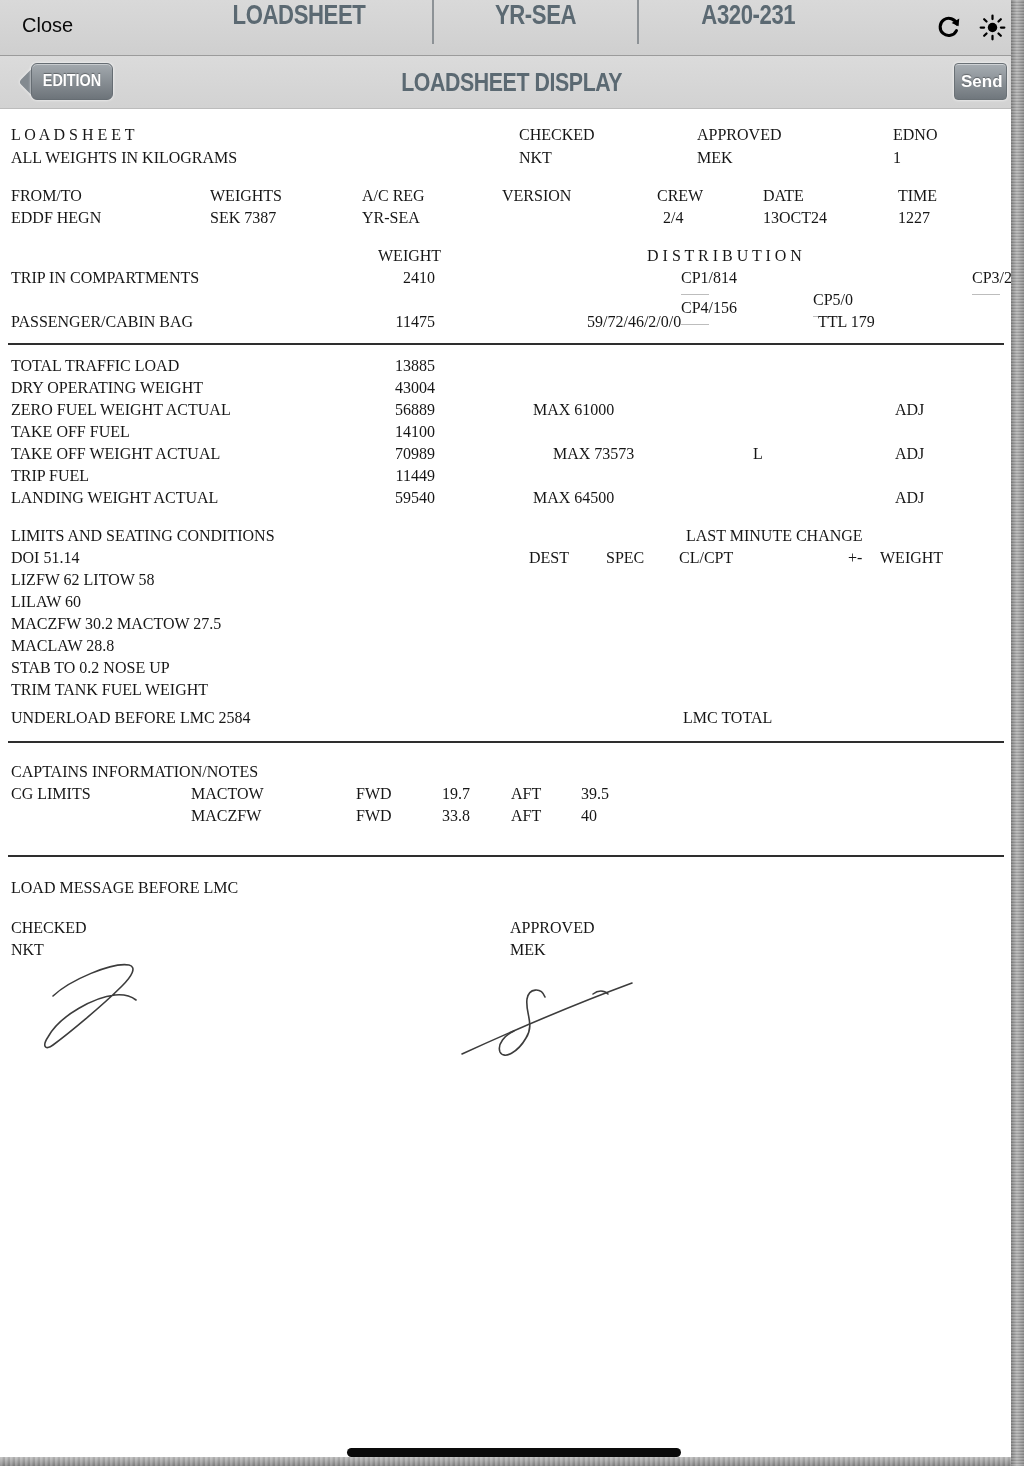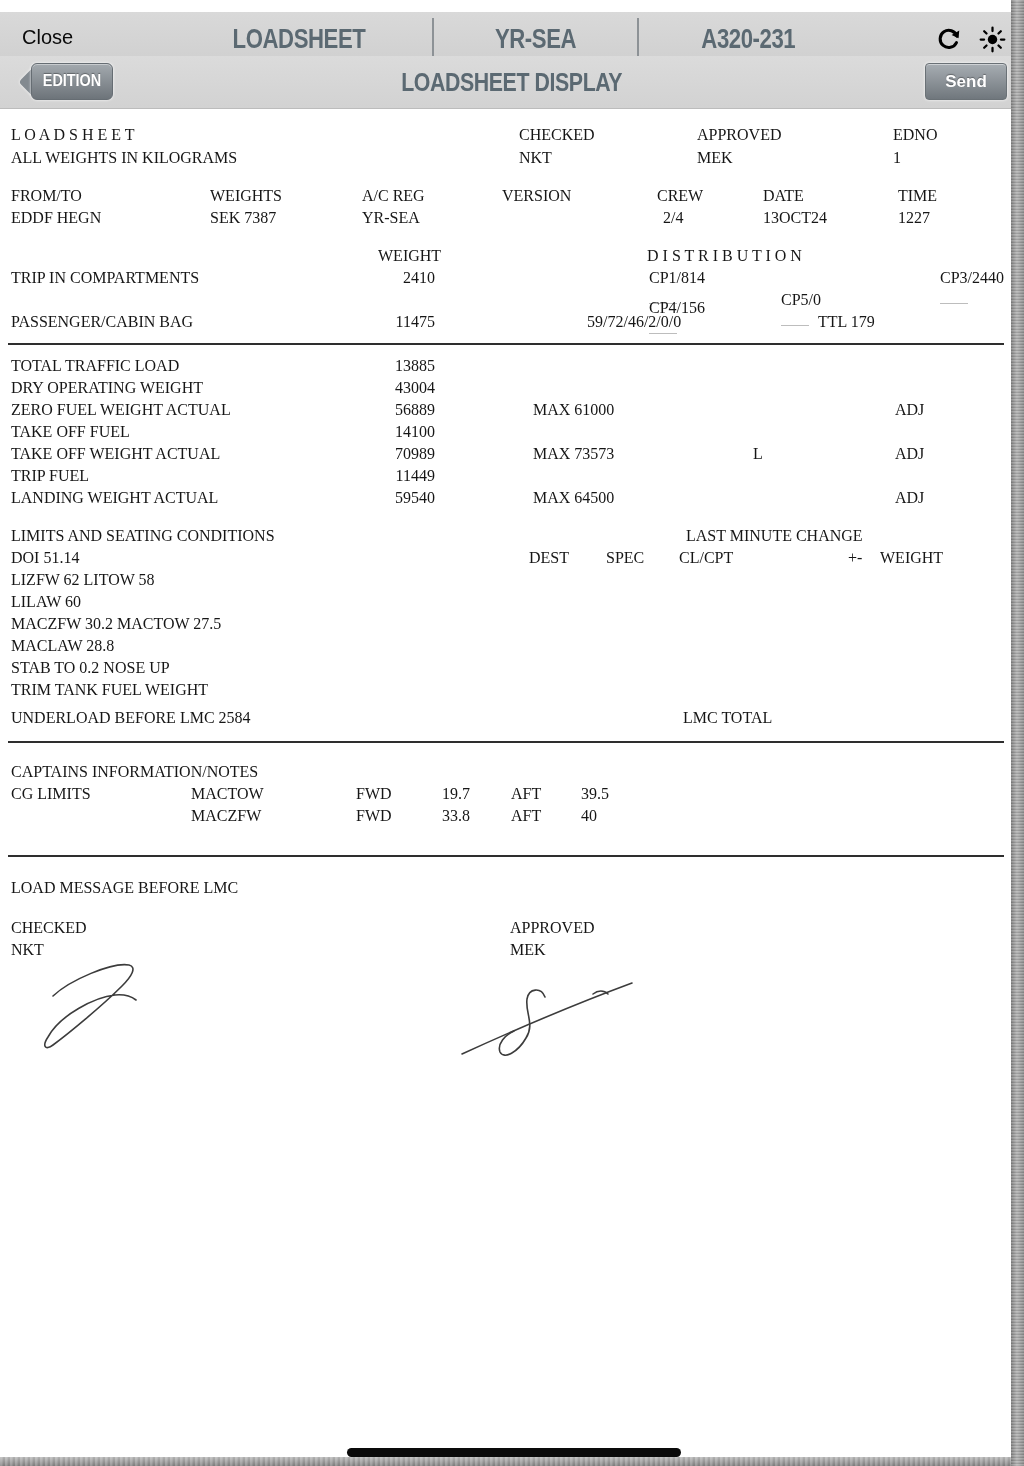--- a/index.html
+++ b/index.html
@@ -1,25 +1,25 @@
 <!DOCTYPE html>
 <html><head>
 <meta charset="utf-8">
 <style>
   html,body{margin:0;padding:0;}
   body{width:1024px;height:1466px;position:relative;background:#ffffff;
        font-family:"Liberation Sans",sans-serif;overflow:hidden;}
 
   
   .statusbar{position:absolute;left:0;top:0;width:1024px;height:55px;
-    background:linear-gradient(#d9d9d9,#cfcfcf);border-bottom:1px solid #9b9b9b;z-index:5;margin-top:12px;}
+    background:linear-gradient(#d9d9d9,#cfcfcf);border-bottom:1px solid #9b9b9b;z-index:5;}
   .close-btn{position:absolute;left:22px;top:14px;border:none;background:none;
     font-family:"Liberation Sans",sans-serif;font-size:20px;color:#0a0a0a;padding:0;cursor:pointer;}
   .bar-title{position:absolute;left:0;top:0;width:100%;height:55px;display:flex;
-    align-items:center;justify-content:center;gap:44px;}
+    justify-content:center;gap:44px;}
   .bar-title .seg{display:inline-block;transform:scaleX(.82);font-weight:bold;
     font-size:27px;color:#5b6972;letter-spacing:-.5px;white-space:nowrap;}
   .vdiv{display:inline-block;width:2px;height:44px;background:#8d9296;margin:0 8px;}
   .sb-icons{position:absolute;right:18px;top:13px;display:flex;gap:16px;align-items:center;}
   .sb-icons svg{display:block;cursor:pointer;}
 
   
   .toolbar{position:absolute;left:0;top:56px;width:1024px;height:52px;
     background:linear-gradient(#dbdbdb,#d2d2d2);border-bottom:1px solid #bcbcbc;z-index:5;}
   .tb-title{position:absolute;left:0;top:0;width:100%;height:52px;display:flex;
@@ -30,32 +30,32 @@
     background:none;padding:0;cursor:pointer;}
   .edition-btn .arrow{position:absolute;left:5px;top:8px;width:22px;height:22px;
     transform:rotate(45deg);background:#838a90;border-radius:4px;
     box-shadow:0 0 3px rgba(255,255,255,.9);}
   .edition-btn .rect{position:absolute;left:13px;right:0;top:0;bottom:0;border-radius:6px;
     background:linear-gradient(#a3a9ae,#6d747a);border:1px solid #666d73;
     box-shadow:inset 0 1px 0 rgba(255,255,255,.4),0 0 3px rgba(255,255,255,.9);}
   .edition-btn .lbl{position:absolute;left:13px;right:0;top:0;bottom:0;line-height:36px;
     text-align:center;font-weight:bold;font-size:16px;color:#fff;
     text-shadow:0 -1px 1px rgba(0,0,0,.35);transform:scaleX(.9);}
-  .send-btn{position:absolute;right:17px;top:7px;width:82px;height:37px;border-radius:4px;
+  .send-btn{position:absolute;right:17px;top:7px;width:53px;height:37px;border-radius:4px;
     border:1px solid #6a7176;background:linear-gradient(#a7adb2,#70777d);cursor:pointer;
     box-shadow:inset 0 1px 0 rgba(255,255,255,.45),0 0 3px rgba(255,255,255,.9);
     font-family:"Liberation Sans",sans-serif;font-weight:bold;font-size:17px;color:#fff;
     text-shadow:0 -1px 1px rgba(0,0,0,.35);}
 
   
   .page{position:absolute;left:0;top:109px;width:1024px;height:1348px;background:#fff;}
   .d{position:absolute;font-family:"Liberation Serif",serif;font-size:16px;line-height:1;
      color:#161616;white-space:nowrap;}
   .rn{width:105px;text-align:right;}       
-  .cpl{border-bottom:1px solid #bdbdbd;padding-bottom:17px;cursor:pointer;}
+  .cpl{border-bottom:1px solid #bdbdbd;padding-bottom:8px;cursor:pointer;margin-left:32px;}
   .rule{position:absolute;left:8px;width:996px;border-top:2px solid #2e2e2e;height:0;}
   .sig{position:absolute;}
   .sig path{fill:none;stroke:#3c3c3c;stroke-width:1.6;stroke-linecap:round;}
 
   
   .home-indicator{position:absolute;left:347px;top:1448px;width:334px;height:9px;
     border-radius:4.5px;background:#0a0a0a;z-index:8;cursor:grab;}
   .edge-right{position:absolute;left:1011px;top:0;width:13px;height:1466px;z-index:10;
     background:linear-gradient(90deg,#7e7e7e,#b2b2b2 45%,#8a8a8a),
     repeating-linear-gradient(180deg,rgba(255,255,255,.18) 0 1px,rgba(0,0,0,.08) 2px 3px);
@@ -157,21 +157,21 @@
     <span class="d" style="left:11px;top:271px">DRY OPERATING WEIGHT</span>
     <span class="d rn" style="left:330px;top:271px">43004</span>
     <span class="d" style="left:11px;top:293px">ZERO FUEL WEIGHT ACTUAL</span>
     <span class="d rn" style="left:330px;top:293px">56889</span>
     <span class="d" style="left:533px;top:293px">MAX 61000</span>
     <span class="d" style="left:895px;top:293px">ADJ</span>
     <span class="d" style="left:11px;top:315px">TAKE OFF FUEL</span>
     <span class="d rn" style="left:330px;top:315px">14100</span>
     <span class="d" style="left:11px;top:337px">TAKE OFF WEIGHT ACTUAL</span>
     <span class="d rn" style="left:330px;top:337px">70989</span>
-    <span class="d" style="left:533px;top:337px">MAX 73573</span>
+    <span class="d" style="left:553px;top:337px">MAX 73573</span>
     <span class="d" style="left:753px;top:337px">L</span>
     <span class="d" style="left:895px;top:337px">ADJ</span>
     <span class="d" style="left:11px;top:359px">TRIP FUEL</span>
     <span class="d rn" style="left:330px;top:359px">11449</span>
     <span class="d" style="left:11px;top:381px">LANDING WEIGHT ACTUAL</span>
     <span class="d rn" style="left:330px;top:381px">59540</span>
     <span class="d" style="left:533px;top:381px">MAX 64500</span>
     <span class="d" style="left:895px;top:381px">ADJ</span>
 
     <span class="d" style="left:11px;top:419px">LIMITS AND SEATING CONDITIONS</span>

